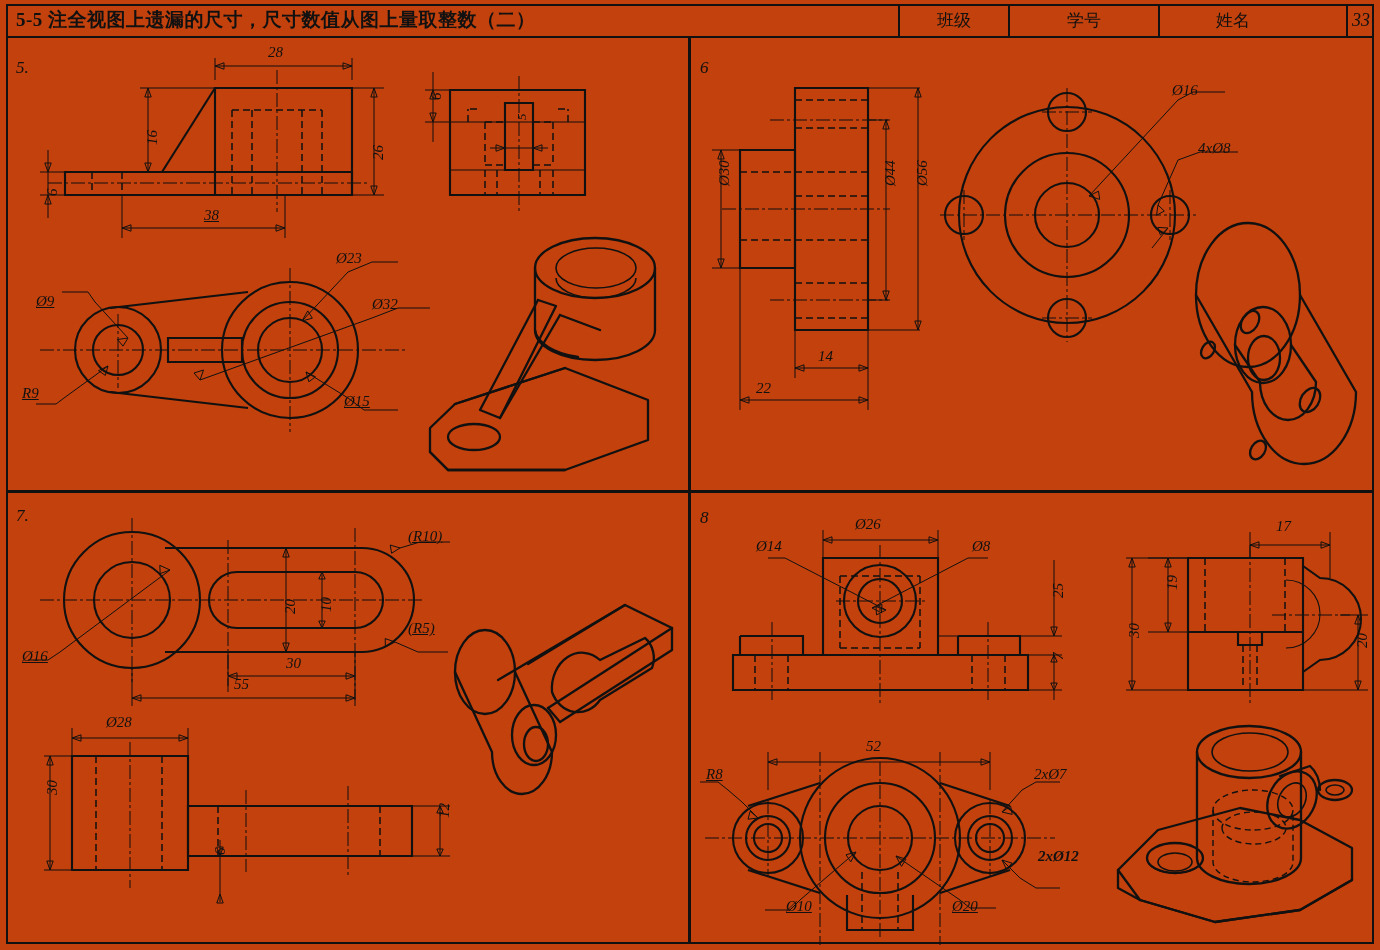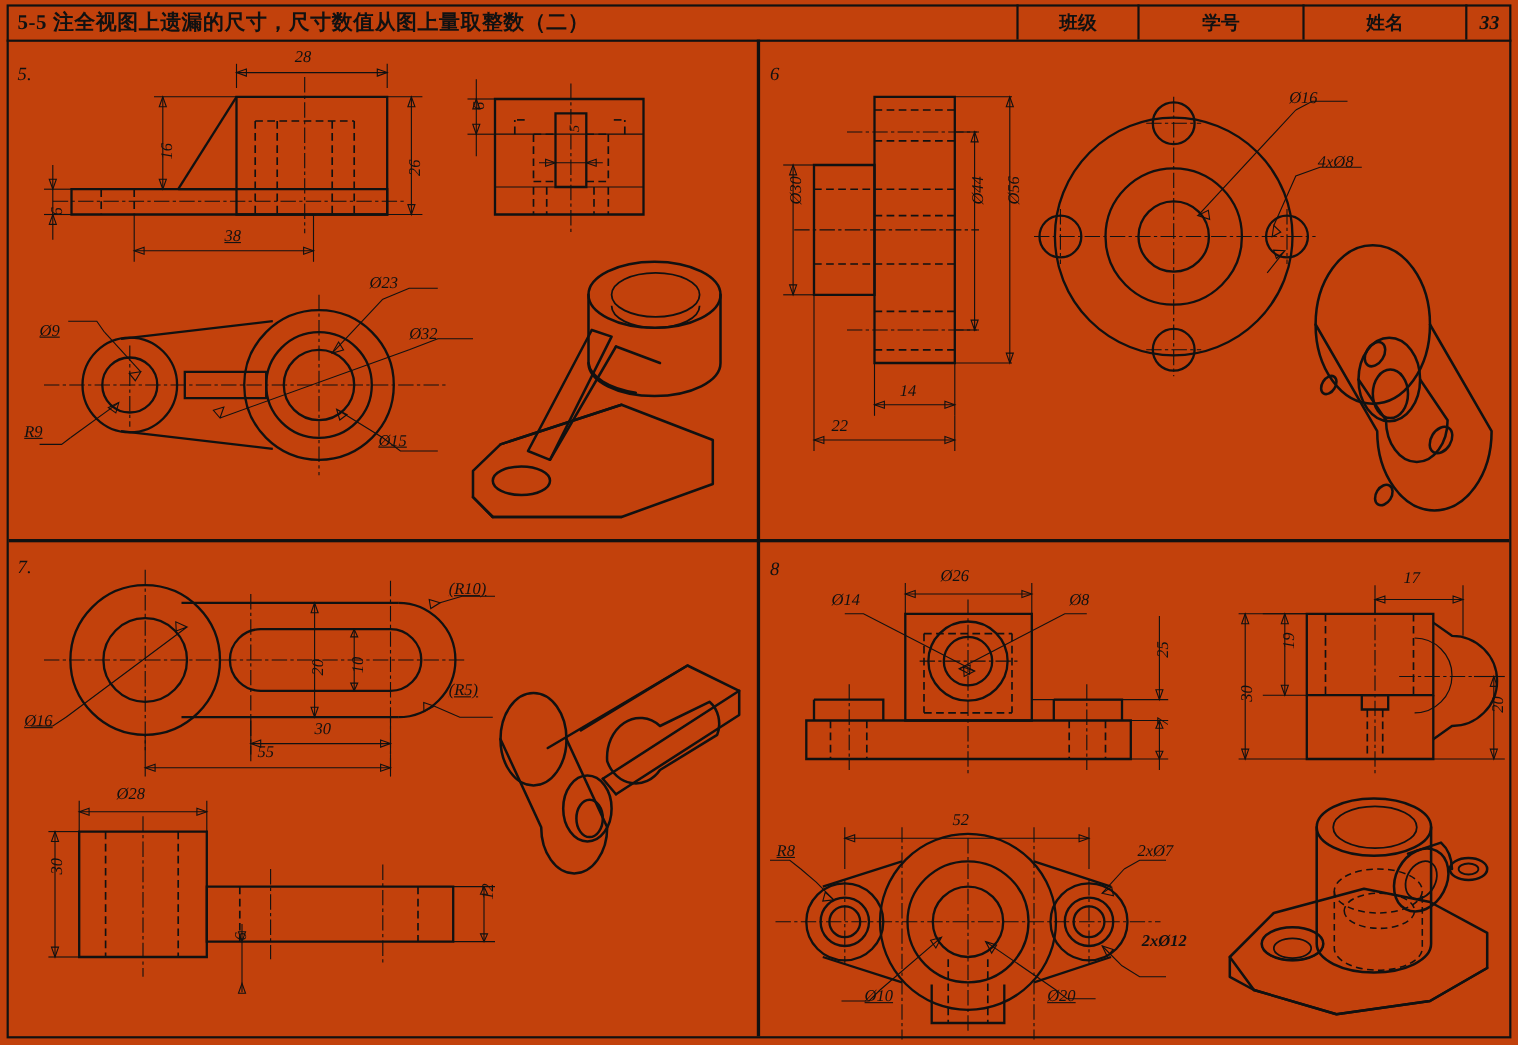--- a/index.html
+++ b/index.html
@@ -2,23 +2,23 @@
 <html><head>
 <meta charset="utf-8">
 <style>
   html,body{margin:0;padding:0;background:#fdfdfd;}
   body{font-family:"Liberation Serif",serif;}
   #sheet{position:relative;width:1380px;height:950px;background:#c2410c;overflow:hidden;}
   .frame{position:absolute;left:6px;top:4px;width:1368px;height:940px;border:2.5px solid #111;box-sizing:border-box;}
   .hdr{position:absolute;left:6px;top:4px;width:1368px;height:34px;border-bottom:2.5px solid #111;box-sizing:border-box;display:flex;align-items:center;}
   .hdr-title{padding-left:10px;font-size:19px;font-weight:700;letter-spacing:.5px;white-space:nowrap;color:#111;}
   .hdr-cells{position:absolute;right:0;top:0;height:100%;display:flex;}
-  .hdr-cell{border-left:2.5px solid #111;box-sizing:border-box;display:flex;align-items:center;justify-content:center;font-size:17px;font-weight:700;color:#111;}
+  .hdr-cell{border-left:2.5px solid #111;box-sizing:border-box;display:flex;align-items:center;justify-content:center;font-size:17px;font-weight:400;color:#111;}
   .c-class{width:110px;}.c-id{width:150px;}.c-name{width:148px;}
-  .c-page{width:42px;font-family:"Liberation Serif",serif;font-style:italic;font-size:18px;}
+  .c-page{width:28px;font-family:"Liberation Serif",serif;font-style:italic;font-size:18px;margin-left:40px;}
   .vdiv{position:absolute;left:688px;top:36px;width:2.5px;height:906px;background:#111;}
   .hdiv{position:absolute;left:8px;top:490px;width:1364px;height:2.5px;background:#111;}
   .qnum{position:absolute;font-size:17px;font-style:italic;color:#111;font-family:"Liberation Serif",serif;}
   .lbl{position:absolute;font-size:15px;font-style:italic;color:#111;white-space:nowrap;font-family:"Liberation Serif",serif;}
   .lbl.u{text-decoration:underline;}
   .lbl.rot{transform:rotate(-90deg);transform-origin:left top;}
   svg{position:absolute;left:0;top:0;overflow:visible;}
   .s{fill:none;stroke:#111;stroke-width:2.1;}
   .t{fill:none;stroke:#111;stroke-width:1.1;}
   .d{fill:none;stroke:#111;stroke-width:1.5;stroke-dasharray:7 4;}

